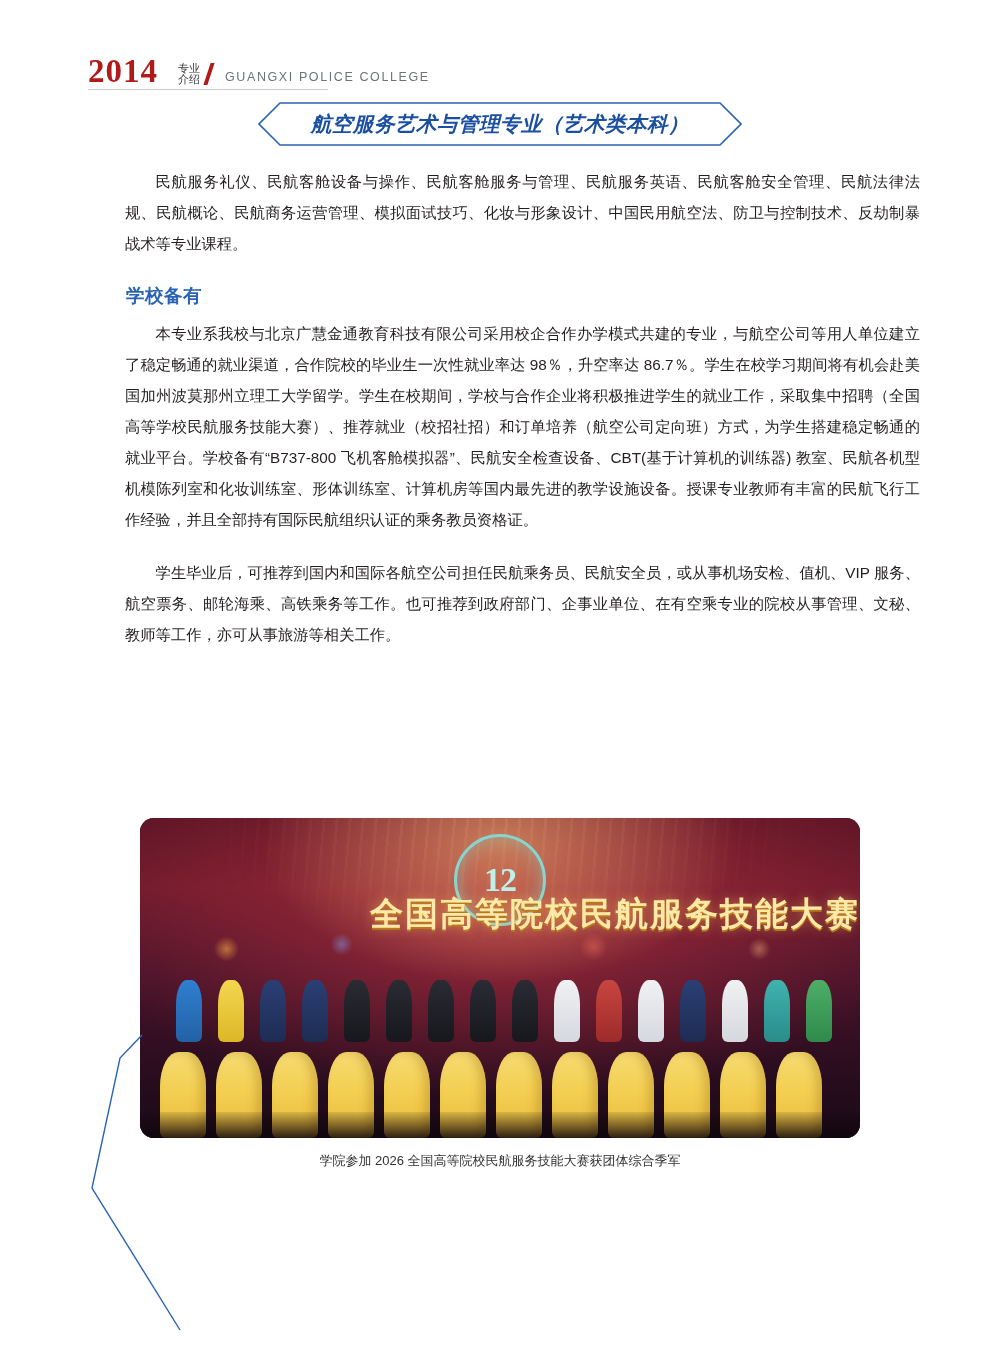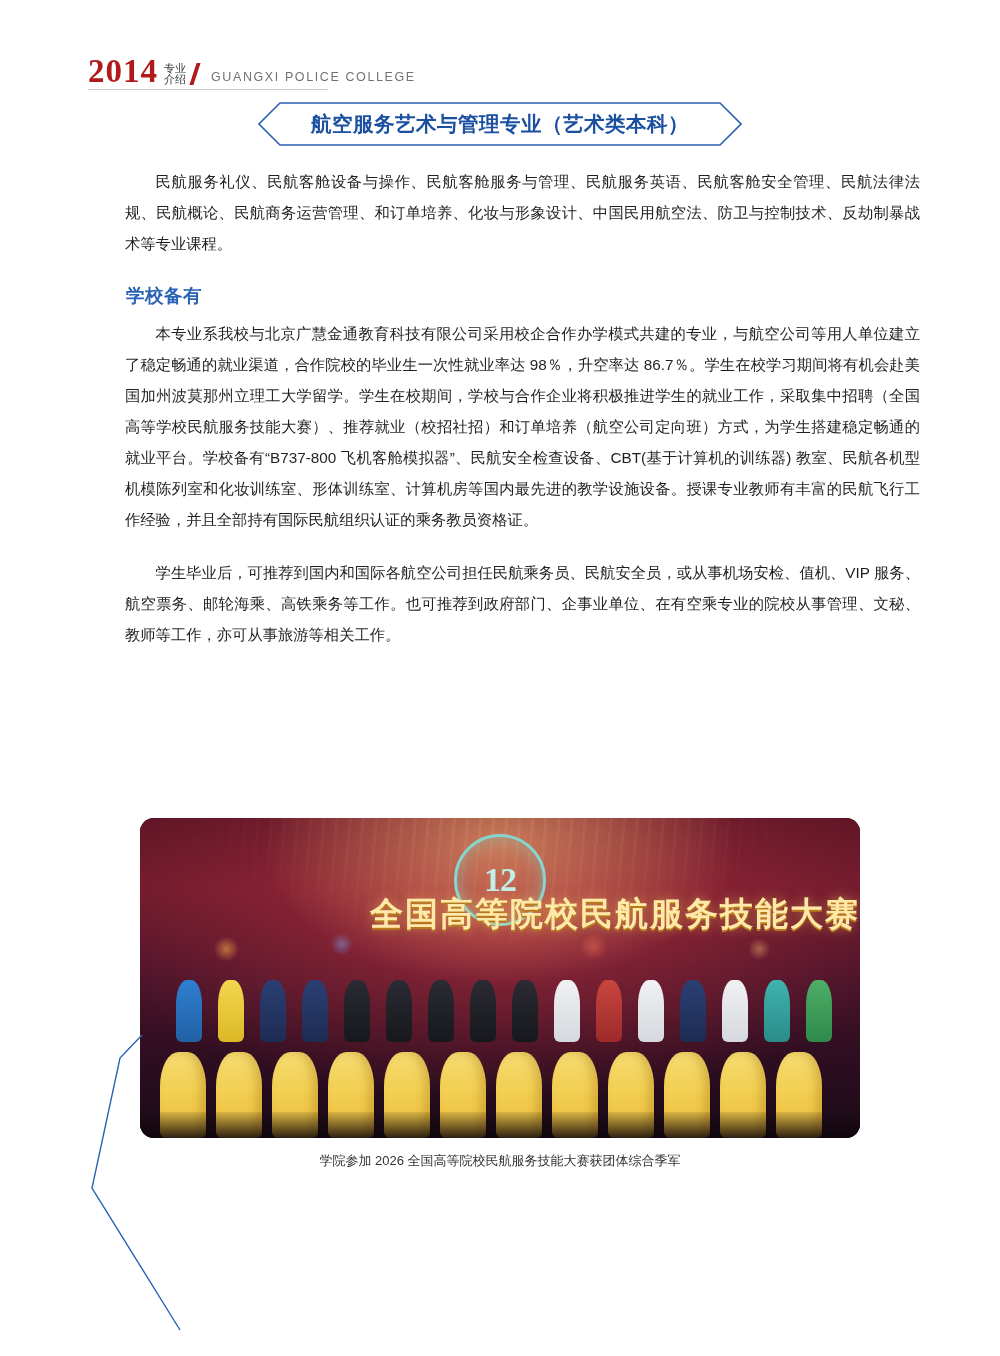--- a/index.html
+++ b/index.html
@@ -26,21 +26,21 @@
   }
   .hdr-year {
     font-family: "Liberation Serif", serif;
     font-size: 33px;
     font-weight: 700;
     color: #b01a1a;
     letter-spacing: 1px;
     line-height: 1;
   }
   .hdr-cn {
-    margin-left: 6px;
+    margin-left: 20px;
     display: flex;
     flex-direction: column;
     justify-content: flex-end;
     line-height: 1.05;
     padding-bottom: 2px;
   }
   .hdr-cn span {
     font-size: 11px;
     color: #3a3a3a;
     letter-spacing: 0px;
@@ -94,20 +94,21 @@
   .title-text {
     position: absolute;
     inset: 0;
     display: flex;
     align-items: center;
     justify-content: center;
     font-size: 20.5px;
     font-weight: 700;
     color: #1b4fa0;
     letter-spacing: 0.5px;
+    font-style: italic;
   }
 
   
   .content {
     position: absolute;
     top: 166px;
     left: 88px;
     width: 830px;
   }
   .section { margin-bottom: 4px; }
@@ -303,21 +304,21 @@
   <svg viewBox="0 0 484 44" preserveAspectRatio="none">
     <polygon points="22,1 462,1 483,22 462,43 22,43 1,22" fill="none" stroke="#2a63b4" stroke-width="1.6"></polygon>
   </svg>
   <div class="title-text">航空服务艺术与管理专业（艺术类本科）</div>
 </div>
 
 <div class="content">
 
 
   <div class="section sec-1">
-    <p class="sec-body">民航服务礼仪、民航客舱设备与操作、民航客舱服务与管理、民航服务英语、民航客舱安全管理、民航法律法规、民航概论、民航商务运营管理、和订单培养、化妆与形象设计、中国民用航空法、防卫与控制技术、反劫制暴战术等专业课程。</p>
+    <p class="sec-body">民航服务礼仪、民航客舱设备与操作、民航客舱服务与管理、民航服务英语、民航客舱安全管理、民航法律法规、民航概论、民航商务运营管理、模拟面试技巧、化妆与形象设计、中国民用航空法、防卫与控制技术、反劫制暴战术等专业课程。</p>
   </div>
 
   <div class="section sec-2">
     <h2 class="sec-head">学校备有</h2>
     <p class="sec-body">本专业系我校与北京广慧金通教育科技有限公司采用校企合作办学模式共建的专业，与航空公司等用人单位建立了稳定畅通的就业渠道，合作院校的毕业生一次性就业率达 98％，升空率达 86.7％。学生在校学习期间将有机会赴美国加州波莫那州立理工大学留学。学生在校期间，学校与合作企业将积极推进学生的就业工作，采取集中招聘（全国高等学校民航服务技能大赛）、推荐就业（校招社招）和订单培养（航空公司定向班）方式，为学生搭建稳定畅通的就业平台。学校备有“B737-800 飞机客舱模拟器”、民航安全检查设备、CBT(基于计算机的训练器) 教室、民航各机型机模陈列室和化妆训练室、形体训练室、计算机房等国内最先进的教学设施设备。授课专业教师有丰富的民航飞行工作经验，并且全部持有国际民航组织认证的乘务教员资格证。</p>
   </div>
 
   <div class="section sec-3">
     <p class="sec-body">学生毕业后，可推荐到国内和国际各航空公司担任民航乘务员、民航安全员，或从事机场安检、值机、VIP 服务、航空票务、邮轮海乘、高铁乘务等工作。也可推荐到政府部门、企事业单位、在有空乘专业的院校从事管理、文秘、教师等工作，亦可从事旅游等相关工作。</p>
   </div>

